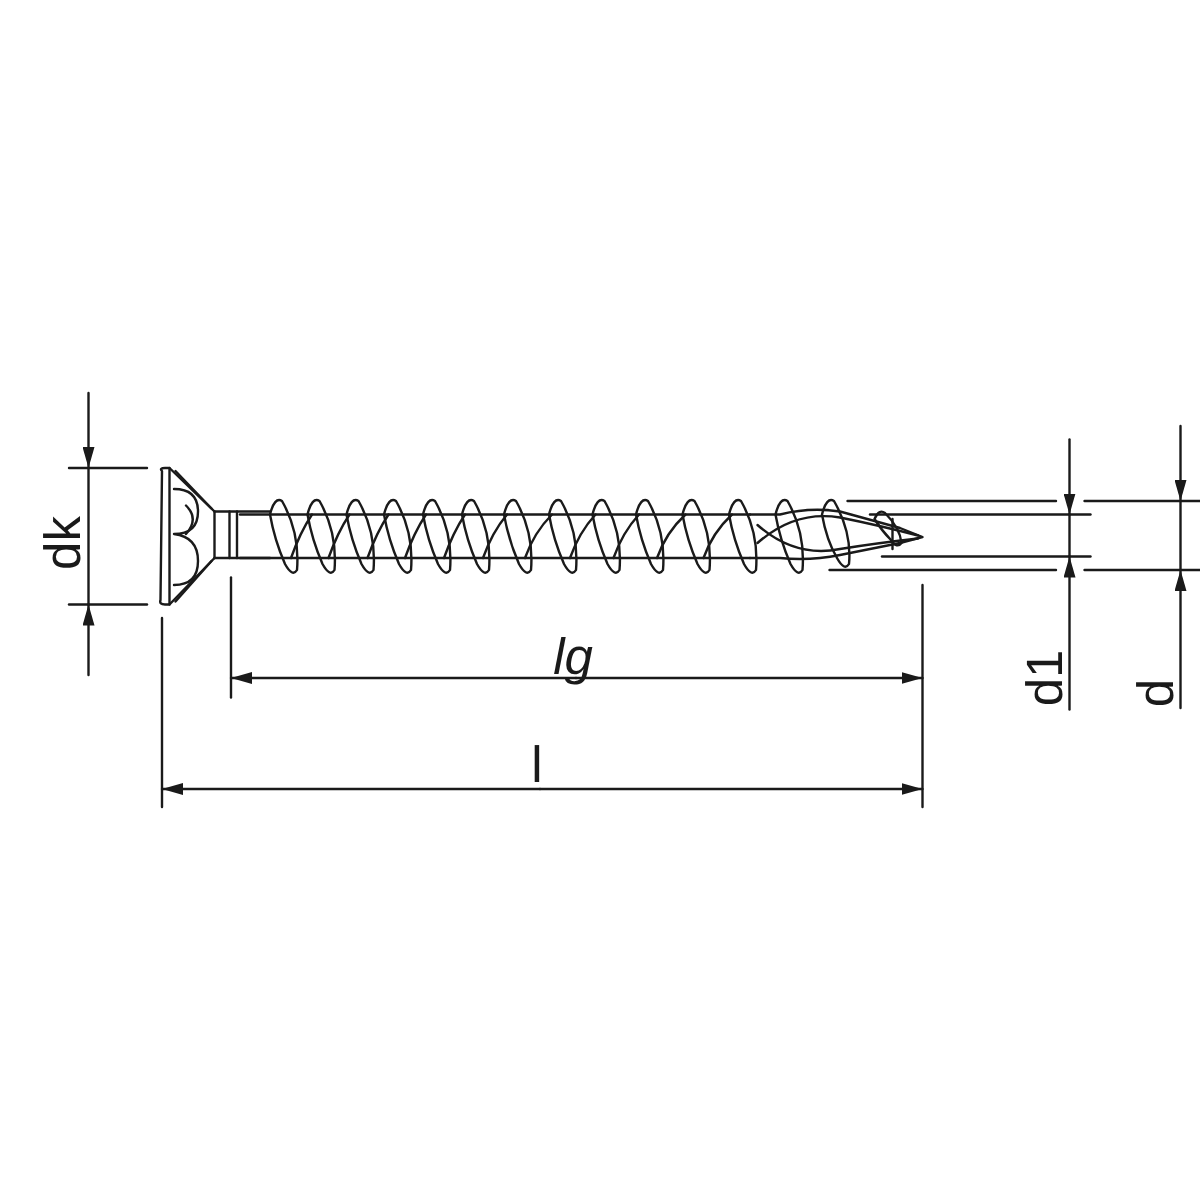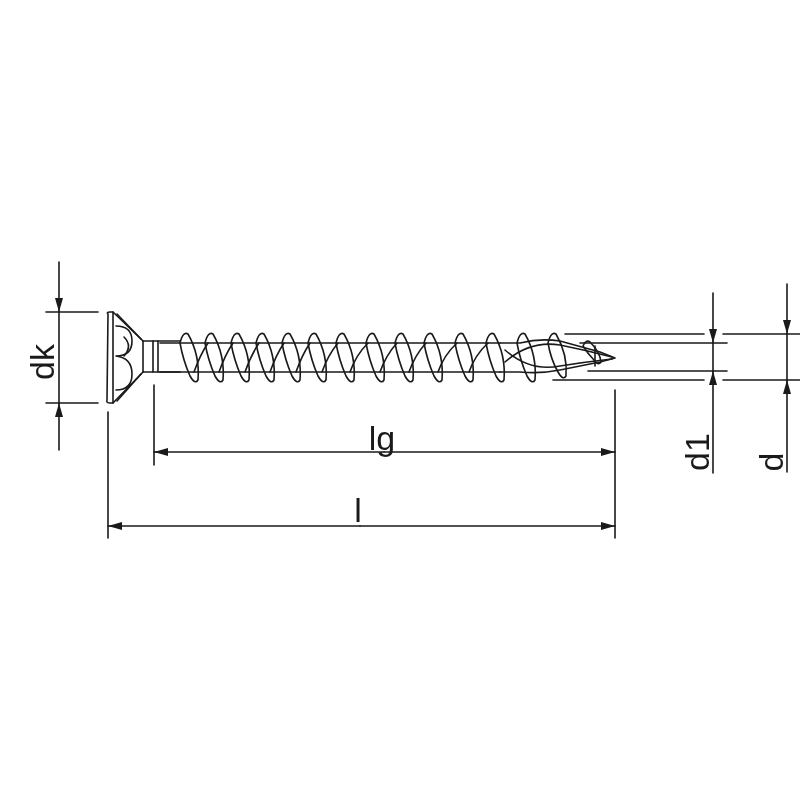--- a/index.html
+++ b/index.html
@@ -127,16 +127,16 @@
       <line x1="723" y1="334" x2="800" y2="334"></line>
       <line x1="723" y1="380" x2="800" y2="380"></line>
       <line x1="787" y1="284" x2="787" y2="334" marker-end="url(#arr)"></line>
       <line x1="787" y1="472" x2="787" y2="380" marker-end="url(#arr)"></line>
       <line x1="787" y1="334" x2="787" y2="380"></line>
     </g>
   </g>
 </svg>
 
 <div class="lbl rot" style="left:42px; top:362px;">dk</div>
-<div class="lbl hz" style="left:382px; top:438px;">lg</div>
+<div class="lbl hz" style="left:382px; top:438px;font-style:italic;">lg</div>
 <div class="lbl hz" style="left:358px; top:510px;">l</div>
 <div class="lbl rot" style="left:697px; top:452px;">d1</div>
 <div class="lbl rot" style="left:771px; top:462px;">d</div>
 
 </body></html>

